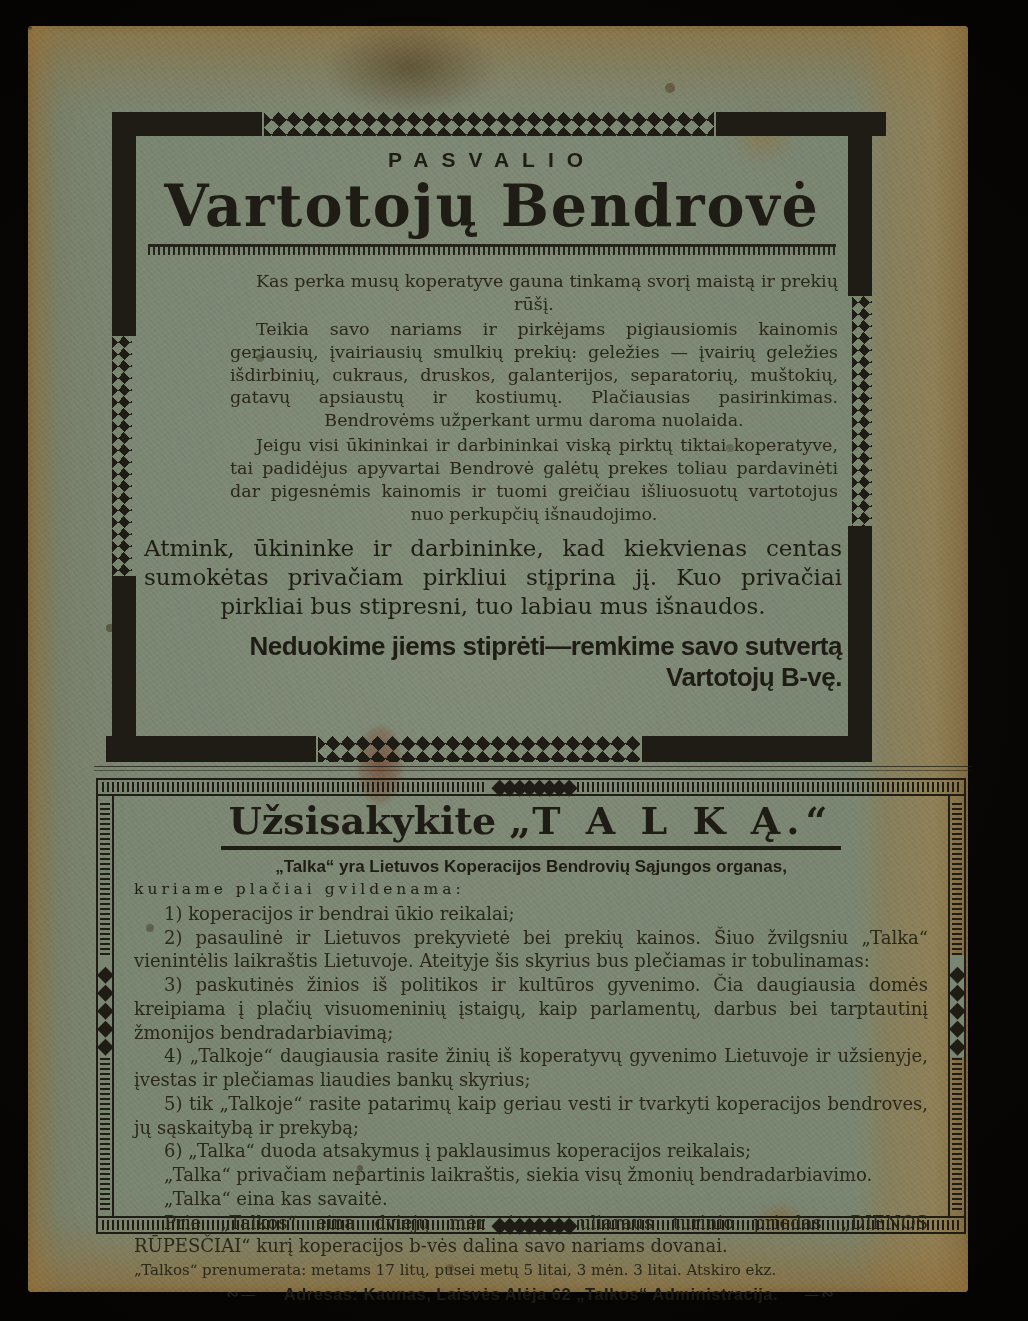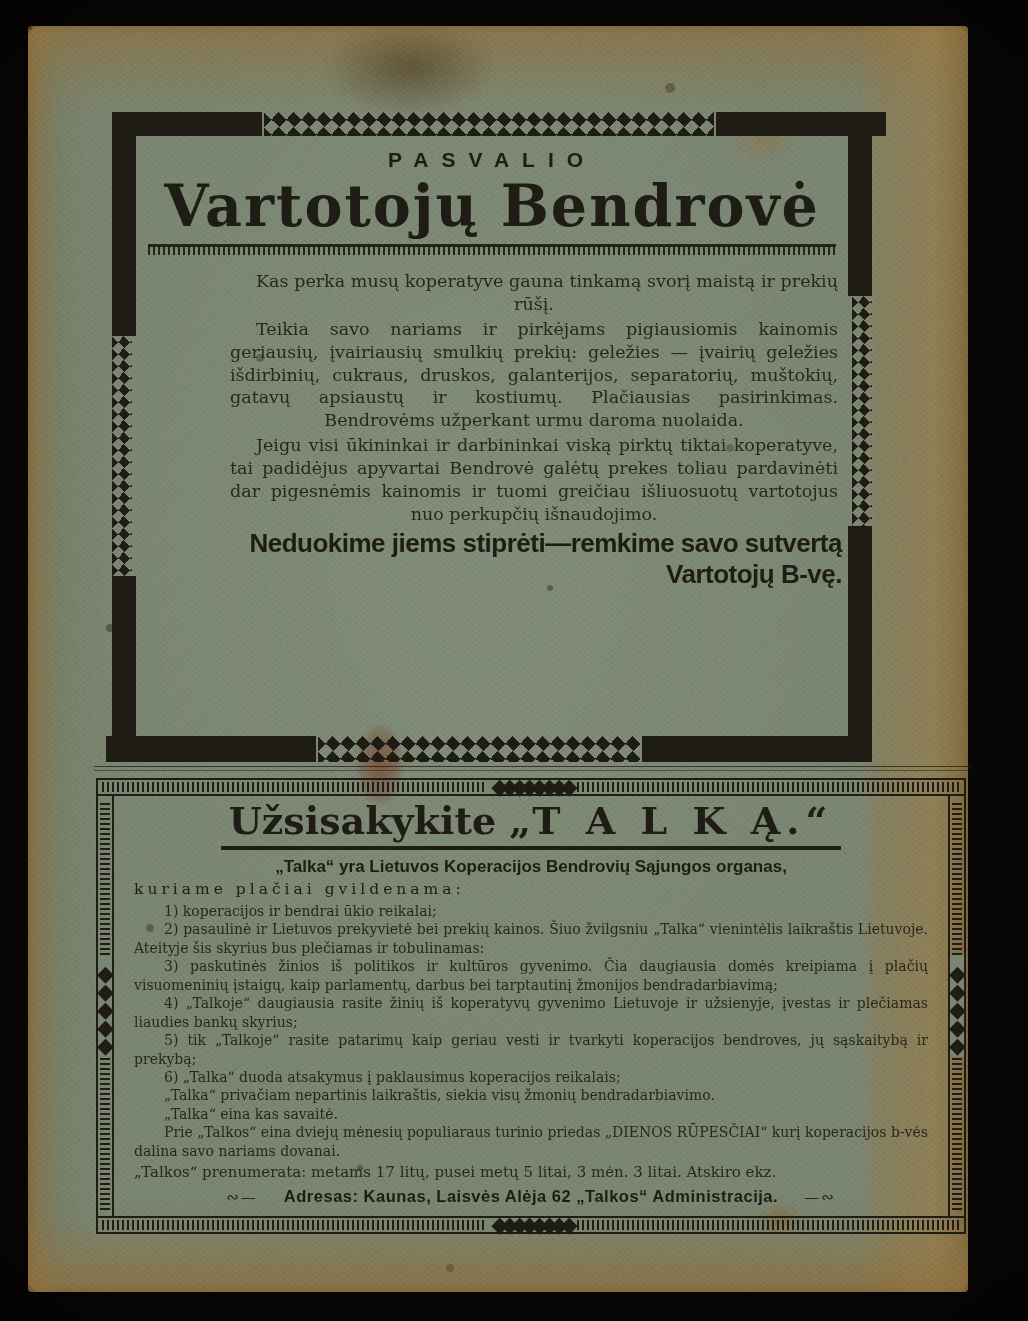--- a/index.html
+++ b/index.html
@@ -14,21 +14,21 @@
   body{font-family:"DejaVu Serif", serif;background:#080604;overflow:hidden;}
   .stage{position:relative;width:1028px;height:1321px;background:
      radial-gradient(circle at 50% 50%, #0c0a07 0%, #050403 100%);}
   
   .paper{
     position:absolute;left:28px;top:26px;width:940px;height:1266px;
     background:
       radial-gradient(ellipse at 48% 40%, rgba(255,255,255,.05), transparent 60%),
       radial-gradient(1px 1px at 30% 20%, rgba(0,0,0,.2), transparent 40%),
       var(--paper);
-    border-radius:12px;
+    border-radius:4px;
     box-shadow: inset 0 0 70px 18px rgba(110,86,40,.38), inset 0 0 6px 2px rgba(60,45,20,.5);
     color:var(--ink);
   }
   .grain{position:absolute;inset:0;border-radius:4px;pointer-events:none;
     background-image:
       repeating-linear-gradient(47deg, rgba(0,0,0,.045) 0 1px, transparent 1px 4px),
       repeating-linear-gradient(-31deg, rgba(255,255,255,.035) 0 1px, transparent 1px 5px);
     mix-blend-mode:normal;}
   .stain{position:absolute;pointer-events:none;border-radius:50%;}
   .st-topband{left:0;top:0;width:100%;height:92px;border-radius:4px 4px 0 0;
@@ -109,21 +109,21 @@
     font-family:"DejaVu Sans",sans-serif;}
   .chain-v{writing-mode:vertical-rl;padding:6px 0;letter-spacing:-7px;line-height:14px;}
   .b2-content{position:absolute;left:22px;top:18px;right:22px;bottom:18px;padding:2px 14px 0;}
   .title2{text-align:center;font-family:"DejaVu Serif",serif;font-weight:bold;
     font-size:38px;line-height:1.1;color:var(--ink);}
   .title2 .quote{letter-spacing:6px;}
   .title2-rule{width:78%;height:4px;background:var(--ink);margin:4px auto 7px;}
   .b2-sub{ text-align:center;font-family:"Liberation Sans",sans-serif;font-weight:bold;
     font-size:17px;color:var(--ink);}
   .b2-sub2{font-size:15.5px;letter-spacing:4px;margin:3px 0 4px;color:var(--ink);}
-  .b2-item,.b2-par{font-size:14px;line-height:1.32;text-align:justify;color:var(--ink-soft);}
+  .b2-item,.b2-par{font-size:18px;line-height:1.32;text-align:justify;color:var(--ink-soft);}
   .b2-item{text-indent:30px;}
   .b2-par.indent{text-indent:30px;}
   .b2-price1{font-size:15px;line-height:1.32;text-align:justify;margin-top:3px;color:var(--ink-soft);}
   .b2-price2{text-align:center;font-size:15px;color:var(--ink-soft);}
   .b2-price2 b{font-family:"Liberation Sans",sans-serif;font-size:15.5px;color:var(--ink);}
   .b2-address{display:flex;align-items:center;justify-content:center;gap:26px;margin-top:4px;}
   .b2-address .addr{font-family:"Liberation Sans",sans-serif;font-weight:bold;font-size:16.5px;
     letter-spacing:.5px;color:var(--ink);}
   .flour{font-size:15px;color:var(--ink-soft);letter-spacing:2px;}
 </style>
@@ -166,20 +166,21 @@
         <div class="seg-solid-r solidbar"></div>
       </div>
 
       <div class="b1-content">
         <div class="kicker">PASVALIO</div>
         <div class="title1">Vartotojų Bendrovė</div>
         <div class="comb-rule"></div>
         <p class="b1-body indent">Kas perka musų koperatyve gauna tinkamą svorį maistą ir prekių rūšį.</p>
         <p class="b1-body indent">Teikia savo nariams ir pirkėjams pigiausiomis kainomis geriausių, įvairiausių smulkių prekių: geležies — įvairių geležies išdirbinių, cukraus, druskos, galanterijos, separatorių, muštokių, gatavų apsiaustų ir kostiumų. Plačiausias pasirinkimas. Bendrovėms užperkant urmu daroma nuolaida.</p>
         <p class="b1-body indent">Jeigu visi ūkininkai ir darbininkai viską pirktų tiktai koperatyve, tai padidėjus apyvartai Bendrovė galėtų prekes toliau pardavinėti dar pigesnėmis kainomis ir tuomi greičiau išliuosuotų vartotojus nuo perkupčių išnaudojimo.</p>
+        <p class="b1-emph">Atmink, ūkininke ir darbininke, kad kiekvienas centas sumokėtas privačiam pirkliui stiprina jį.  Kuo privačiai pirkliai bus stipresni, tuo labiau mus išnaudos.</p>
         <p class="b1-slogan">Neduokime jiems stiprėti—remkime savo sutvertą Vartotojų B-vę.</p>
       </div>
     </div>
 
     <div class="between-rule"></div>
 
     <div class="box2">
       <div class="b2-strip b2-top">
         <div class="fill hatch-v"></div>
         <span class="chain">◆◆◆◆◆◆◆◆</span>

